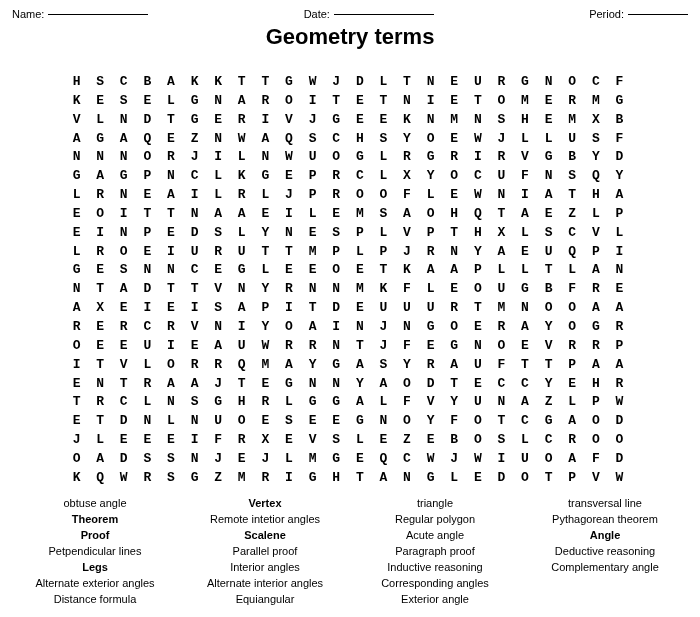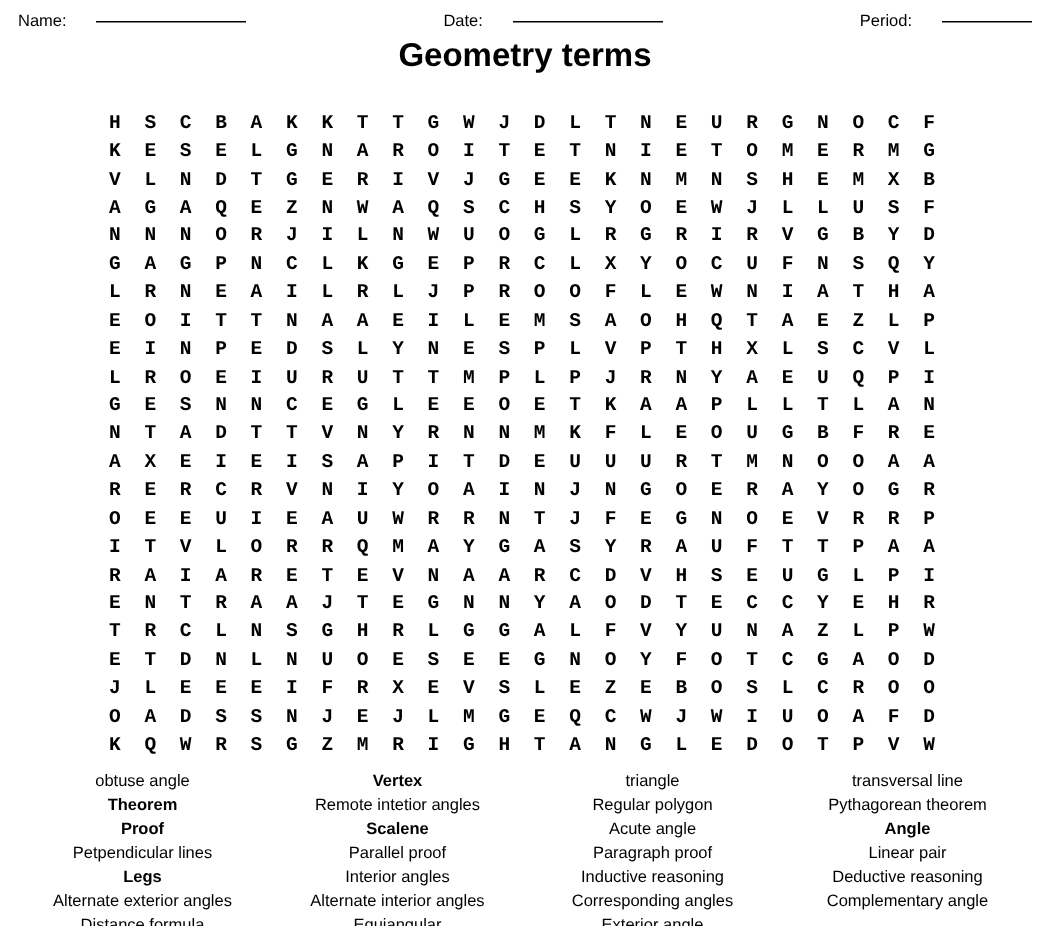--- a/index.html
+++ b/index.html
@@ -14,21 +14,21 @@
     .header-row {
       display: flex;
       justify-content: space-between;
       align-items: center;
       margin-bottom: 4px;
       font-size: 11px;
     }
     .header-field {
       display: inline-flex;
       align-items: center;
-      gap: 20px;
+      gap: 4px;
     }
     .header-field span { font-size: 11px; }
     .header-underline {
       display: inline-block;
       width: 100px;
       border-bottom: 1px solid #000;
     }
     .title {
       text-align: center;
       font-size: 22px;
@@ -94,21 +94,20 @@
       <div>L R N E A I L R L J P R O O F L E W N I A T H A</div>
       <div>E O I T T N A A E I L E M S A O H Q T A E Z L P</div>
       <div>E I N P E D S L Y N E S P L V P T H X L S C V L</div>
       <div>L R O E I U R U T T M P L P J R N Y A E U Q P I</div>
       <div>G E S N N C E G L E E O E T K A A P L L T L A N</div>
       <div>N T A D T T V N Y R N N M K F L E O U G B F R E</div>
       <div>A X E I E I S A P I T D E U U U R T M N O O A A</div>
       <div>R E R C R V N I Y O A I N J N G O E R A Y O G R</div>
       <div>O E E U I E A U W R R N T J F E G N O E V R R P</div>
       <div>I T V L O R R Q M A Y G A S Y R A U F T T P A A</div>
-      <div>R A I A R E T E V N A A R C D V H S E U G L P I</div>
       <div>E N T R A A J T E G N N Y A O D T E C C Y E H R</div>
       <div>T R C L N S G H R L G G A L F V Y U N A Z L P W</div>
       <div>E T D N L N U O E S E E G N O Y F O T C G A O D</div>
       <div>J L E E E I F R X E V S L E Z E B O S L C R O O</div>
       <div>O A D S S N J E J L M G E Q C W J W I U O A F D</div>
       <div>K Q W R S G Z M R I G H T A N G L E D O T P V W</div>
     </div>
 </div>
 
 <div class="word-list" id="word-list-render">
@@ -136,17 +135,16 @@
       <div class="word-item">Acute angle</div>
       <div class="word-item">Paragraph proof</div>
       <div class="word-item">Inductive reasoning</div>
       <div class="word-item">Corresponding angles</div>
       <div class="word-item">Exterior angle</div>
     </div>
     <div style="display: flex; flex-direction: column; gap: 2px;">
       <div class="word-item">transversal line</div>
       <div class="word-item">Pythagorean theorem</div>
       <div class="word-item bold">Angle</div>
-      <div class="word-item">Linear pair</div>
       <div class="word-item">Deductive reasoning</div>
       <div class="word-item">Complementary angle</div>
     </div>
   </div>
 
 </body></html>

